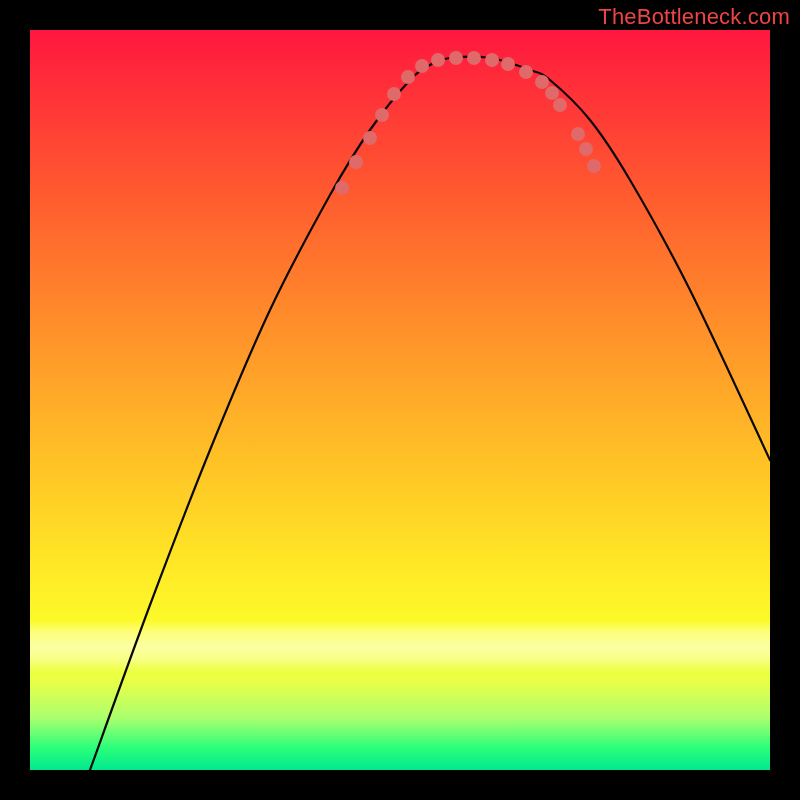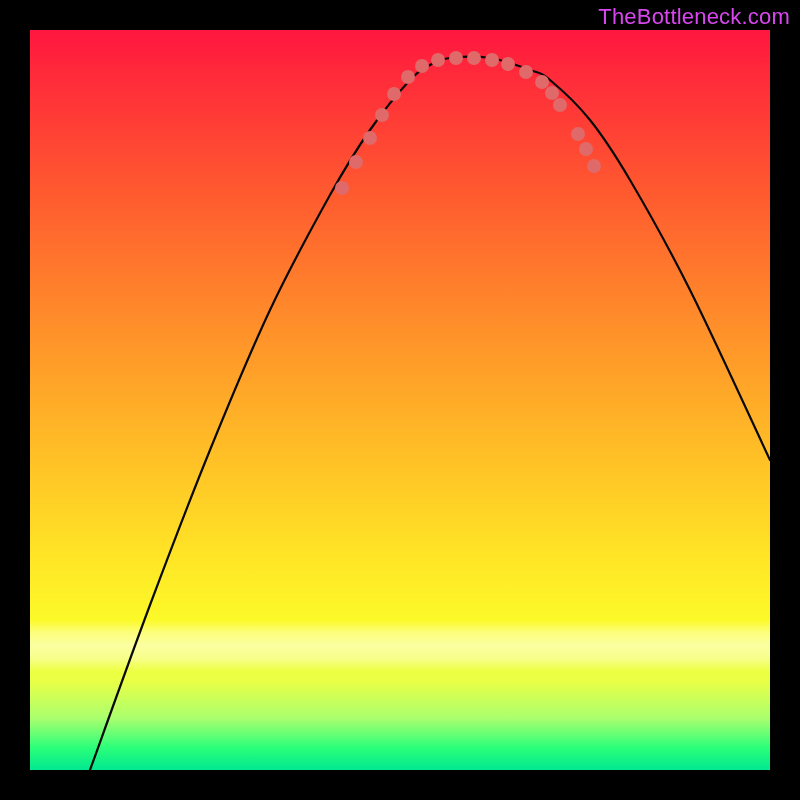--- a/index.html
+++ b/index.html
@@ -49,21 +49,21 @@
       rgba(255,255,255,0.40) 25%,
       rgba(255,255,255,0.55) 50%,
       rgba(255,255,255,0.40) 75%,
       rgba(255,255,255,0.0) 100%
     );
   }
   .watermark {
     position: absolute;
     top: 4px;
     right: 10px;
-    color: #d946ef;
+    color: #ef4444;
     font-size: 22px;
     letter-spacing: 0.2px;
     font-weight: 500;
   }
   svg.curve {
     position: absolute;
     left: 0; top: 0;
     width: 740px;
     height: 740px;
     overflow: visible;

